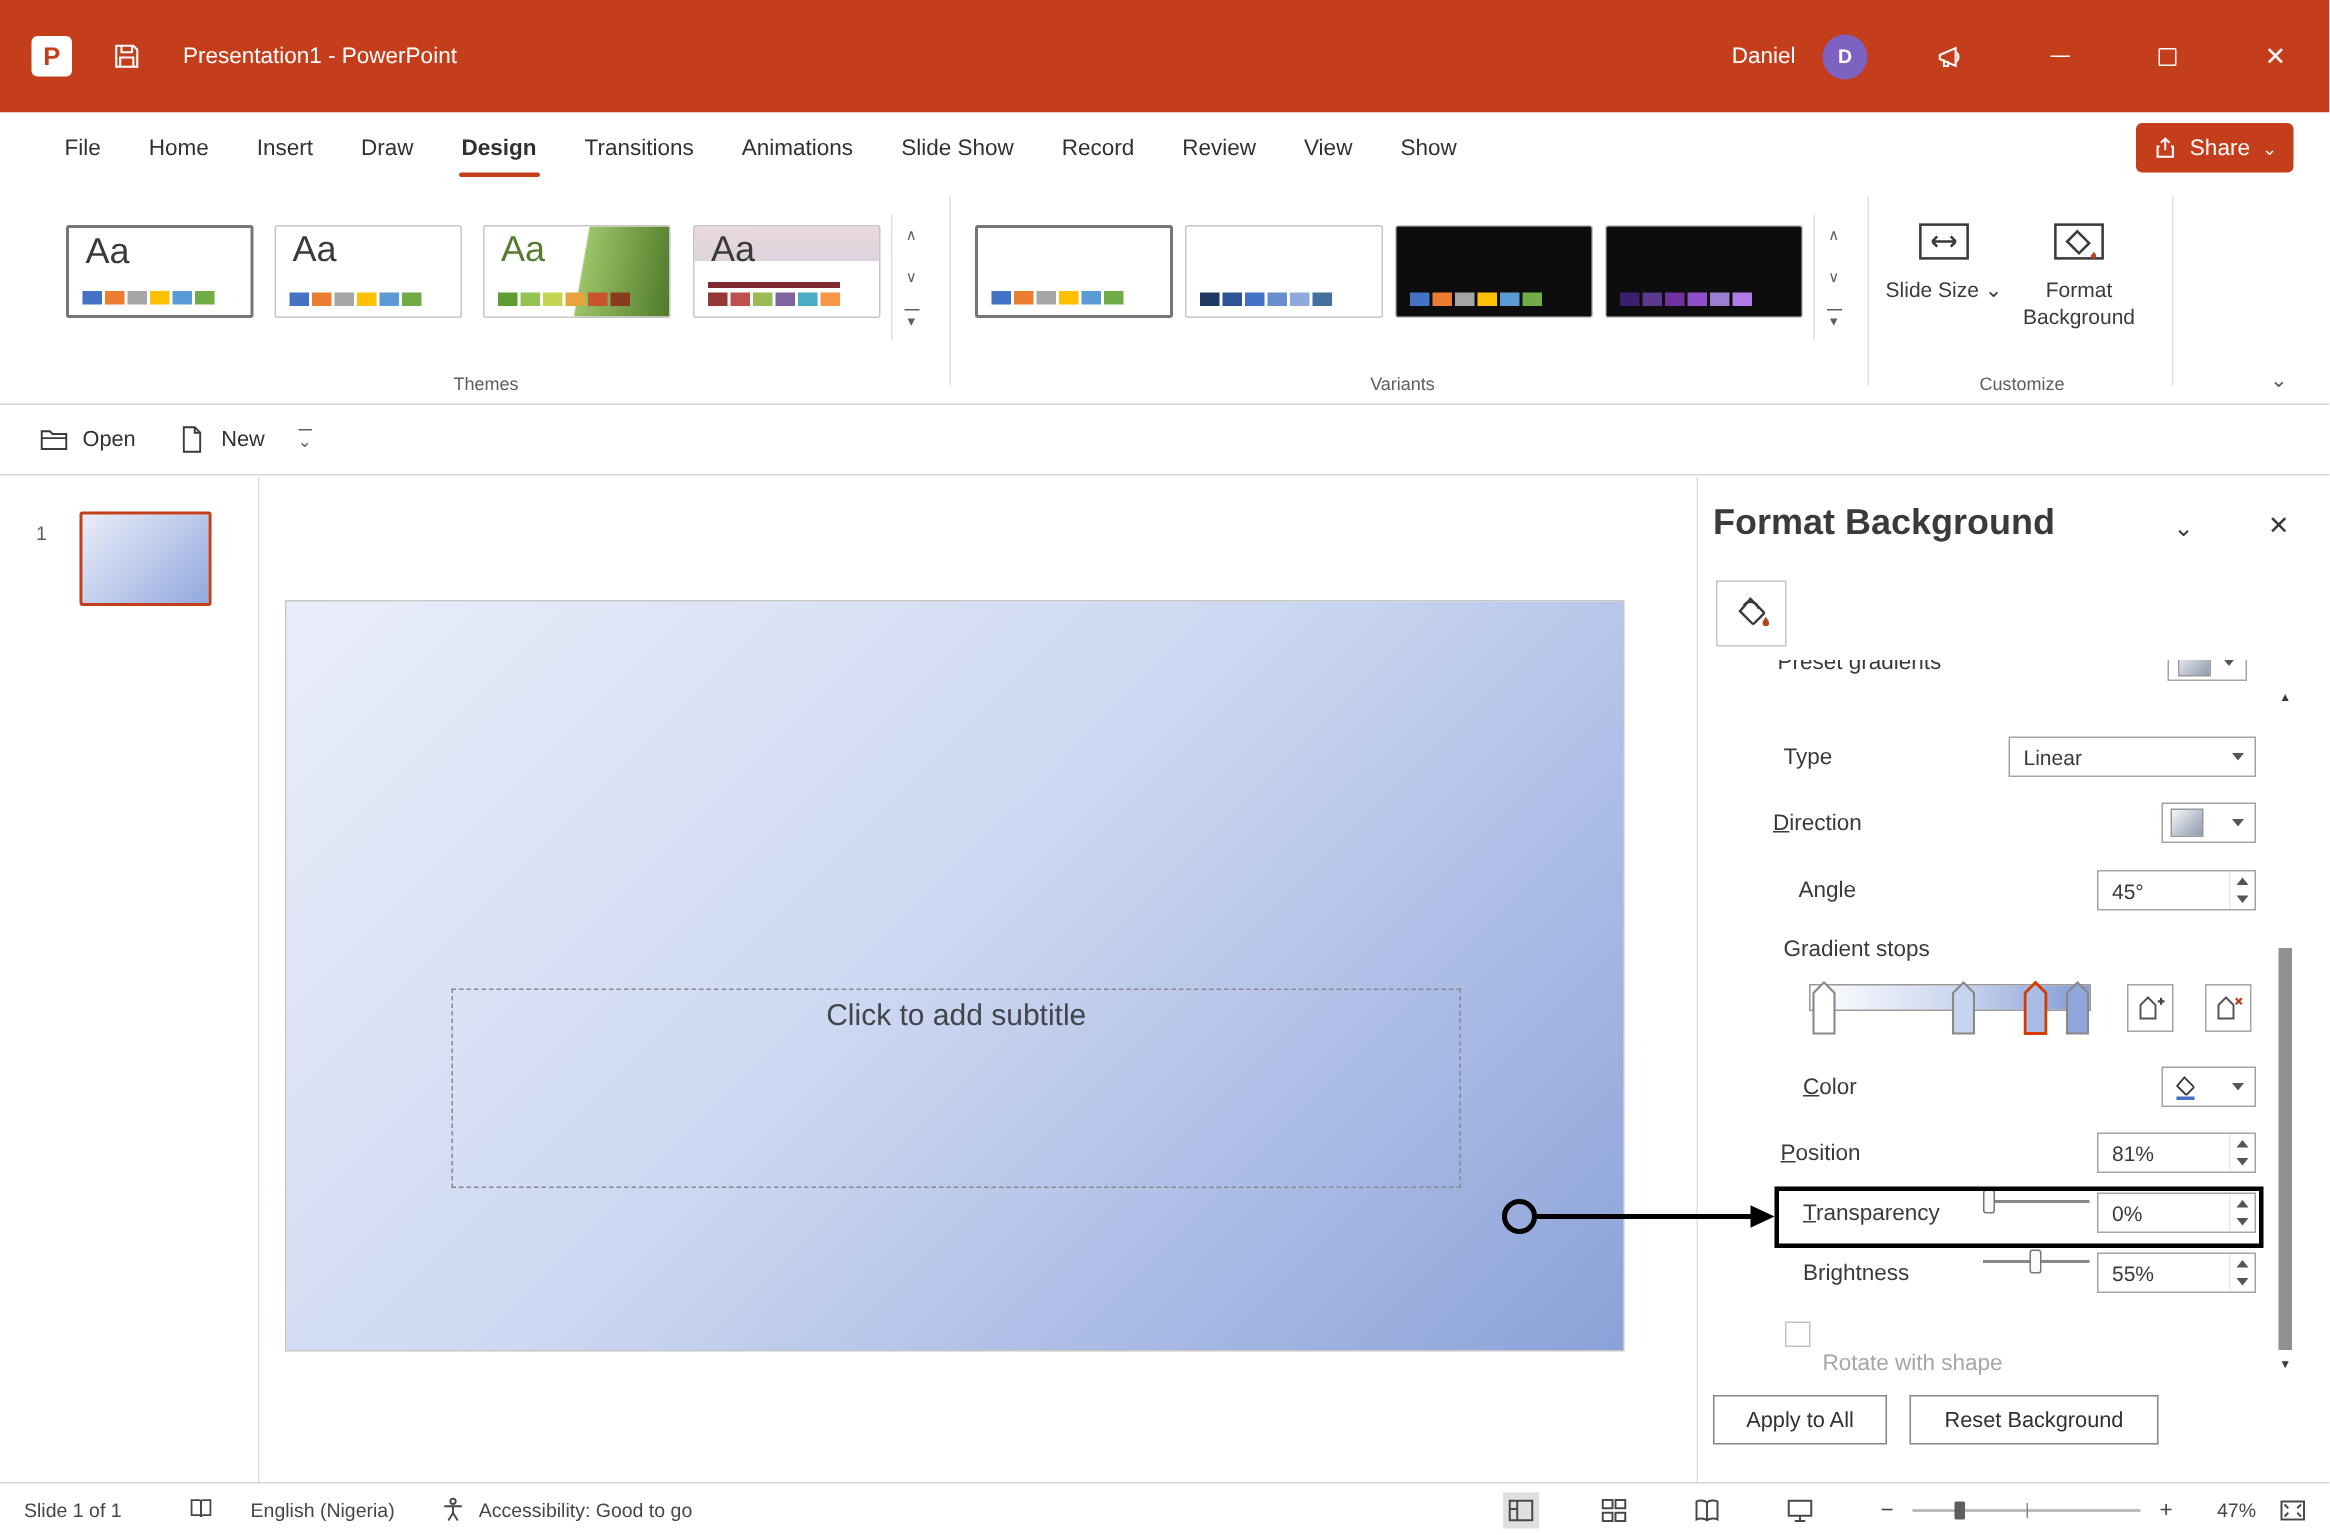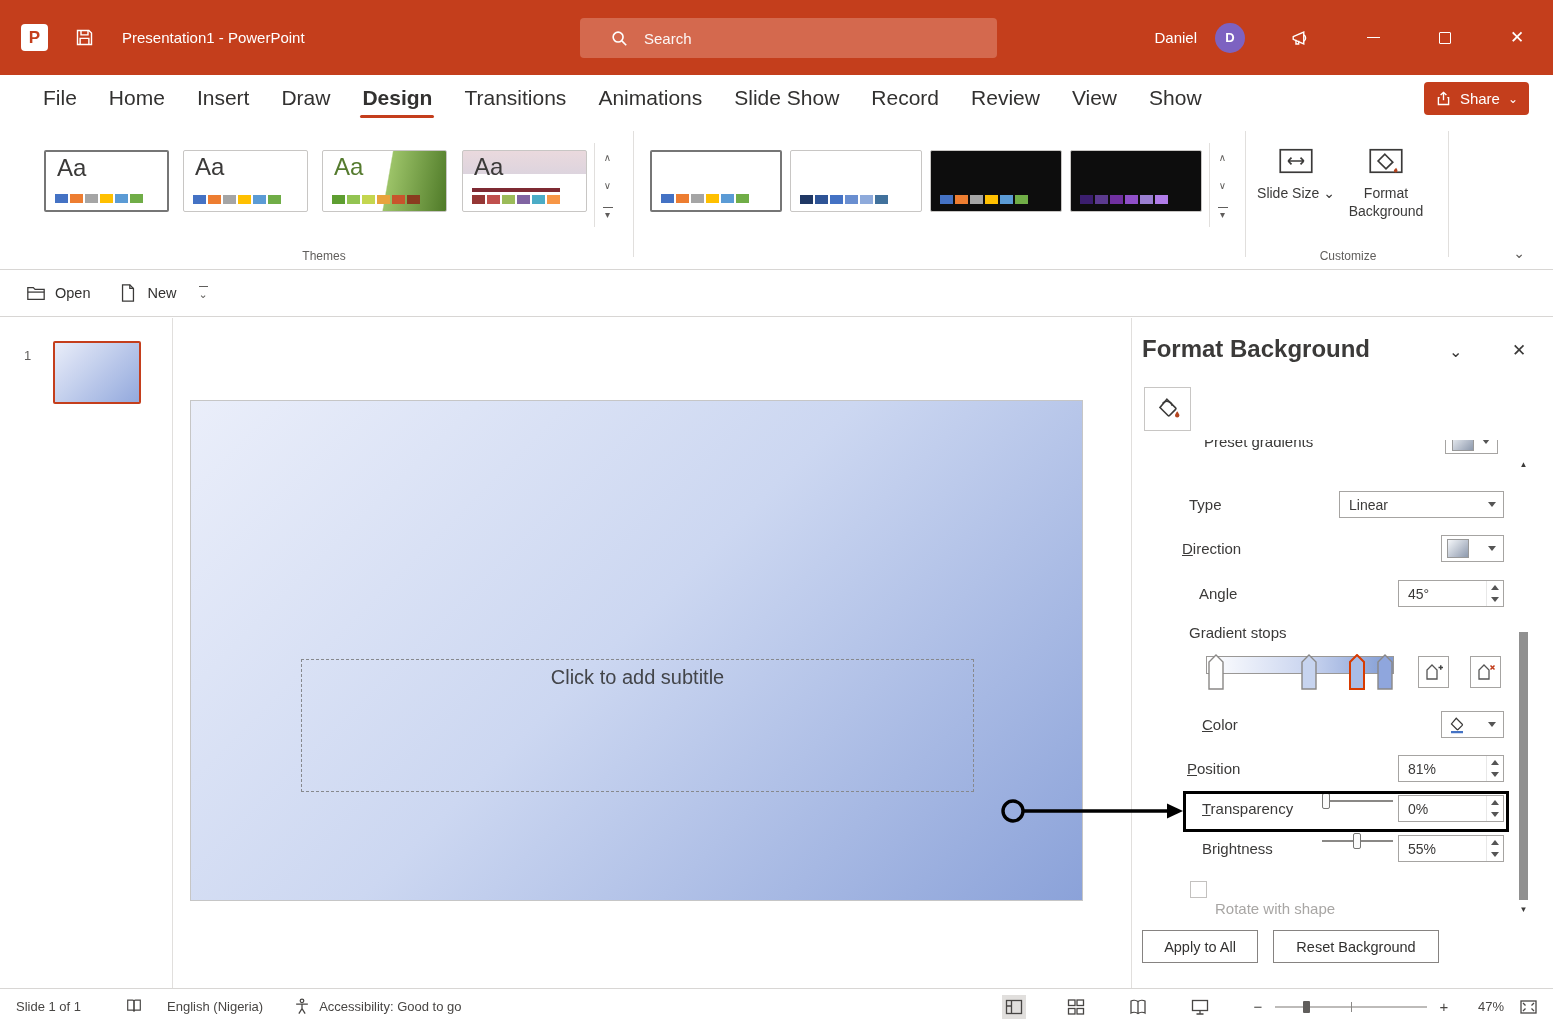--- a/index.html
+++ b/index.html
@@ -20,21 +20,21 @@
 .tb-user{font-size:15px;margin-right:18px}
 .tb-avatar{width:30px;height:30px;border-radius:50%;background:#7d62c1;display:flex;align-items:center;justify-content:center;font-size:13px;font-weight:bold;margin-right:20px}
 .tb-btn{width:72px;height:75px;display:flex;align-items:center;justify-content:center}
 .min-glyph{width:13px;border-top:1.7px solid #fff}
 .max-glyph{width:12px;height:12px;border:1.6px solid #fff;border-radius:1px}
 .close-glyph{font-size:17px;line-height:1}
 
 
 .menubar{position:absolute;top:75px;left:0;width:100%;height:46px;background:#fff;display:flex;align-items:center}
 .menu-tabs{display:flex;height:100%;margin-left:27px}
-.mtab{padding:0 16px;height:100%;display:flex;align-items:center;font-size:21px;color:#323130;position:relative}
+.mtab{padding:0 16px;height:100%;display:flex;align-items:center;font-size:15px;color:#323130;position:relative}
 .mtab.active{font-weight:700}
 .mtab.active::after{content:"";position:absolute;left:14px;right:14px;bottom:3px;height:3px;background:#C43E1C;border-radius:2px}
 .share-btn{position:absolute;right:24px;top:7px;height:33px;background:#C43E1C;color:#fff;border-radius:4px;display:flex;align-items:center;padding:0 11px;gap:8px;font-size:15px;border:none}
 .share-chev{font-size:12px}
 
 
 .ribbon{position:absolute;top:121px;left:0;width:100%;height:149px;background:#fff;border-bottom:1px solid #d8d6d4}
 .tcard{position:absolute;top:29px;width:125px;height:62px;background:#fff;border:1px solid #c8c6c4;border-radius:2px;overflow:hidden}
 .tcard.sel{border:2px solid #767676}
 .tcard .aa{position:absolute;left:11px;top:2px;font-size:24px;color:#3b3a39}
@@ -149,27 +149,20 @@
         <span>P</span>
       </div>
     <div class="tb-save">
       <svg width="21" height="21" viewBox="0 0 24 24" fill="none" stroke="#fff" stroke-width="1.6">
           <path d="M4 4h13l3 3v13H4z"></path>
           <path d="M8 4v5h8V4"></path>
           <path d="M7 20v-7h10v7"></path>
         </svg>
     </div>
     <div class="tb-title">Presentation1 - PowerPoint</div>
-    <div class="tb-search">
-      <svg width="18" height="18" viewBox="0 0 20 20" fill="none" stroke="#fff" stroke-width="1.8">
-          <circle cx="9" cy="9" r="5.5"></circle>
-          <line x1="13.2" y1="13.2" x2="18" y2="18"></line>
-        </svg>
-      <input type="text" placeholder="Search" style="">
-    </div>
     <div class="tb-right">
       <span class="tb-user">Daniel</span>
       <div class="tb-avatar">
           <span>D</span>
         </div>
       <div class="tb-btn">
         <svg width="22" height="22" viewBox="0 0 24 24" fill="none" stroke="#fff" stroke-width="1.5">
             <path d="M3.5 10.5l11.5-5v13l-11.5-5z"></path>
             <path d="M15 8.5a4 4 0 0 1 0 7"></path>
             <path d="M6.5 14v4.5h3v-3.5"></path>
@@ -323,20 +316,21 @@
       <svg width="36" height="32" viewBox="0 0 32 28" fill="none" stroke="#3b3a39" stroke-width="1.5">
           <rect x="2" y="4" width="28" height="20"></rect>
           <path d="M15 8l7 7-6 6-7-7z"></path>
           <path d="M25 20c.8 1.2 1.2 2 1.2 2.6a1.6 1.6 0 1 1-3.2 0c0-.6.8-1.4 2-2.6z" fill="#b4451f" stroke="none"></path>
         </svg>
       <span>Format Background</span>
     </div>
     <div class="rdiv" style="left:1448px"></div>
 
     <div class="glabel gl-themes">Themes</div>
+    <div class="glabel gl-variants">Variants</div>
     <div class="glabel gl-cust">Customize</div>
     <div class="ribbon-collapse">⌄</div>
   </section>
 
   <div class="quickbar">
     <div class="qb-item">
       <svg width="20" height="20" viewBox="0 0 22 22" fill="none" stroke="#3b3a39" stroke-width="1.4">
           <path d="M2 5h6l2 2h10v11H2z"></path>
           <path d="M2 10h18"></path>
         </svg>
@@ -369,21 +363,21 @@
     <div class="fill-tab">
       <svg width="26" height="26" viewBox="0 0 24 24" fill="none" stroke="#3b3a39" stroke-width="1.5">
           <path d="M11 3l8 8a1 1 0 0 1 0 1.4L13.4 18a1 1 0 0 1-1.4 0L4.6 10.6z"></path>
           <path d="M7 7a5 5 0 0 1 9 2"></path>
           <path d="M20.5 14c1.2 1.7 2 2.9 2 3.9a2 2 0 1 1-4 0c0-1 .8-2.2 2-3.9z" fill="#b4451f" stroke="none"></path>
         </svg>
     </div>
 
     <div class="pscroll">
 
-      <span class="plabel" style="left:72px;top:-7px">Preset gradients</span>
+      <span class="plabel" style="left:53px;top:-7px">Preset gradients</span>
       <div class="dd" style="left:313px;top:-12px;width:53px;height:26px">
         <span class="dirprev" style="margin-left:-3px"></span>
         <span class="ddchev"></span>
       </div>
 
       <span class="plabel" style="left:57px;top:56px">Type</span>
       <div class="dd" style="left:207px;top:51px;width:165px;height:27px">
         <span>Linear</span>
         <span class="ddchev"></span>
       </div>

